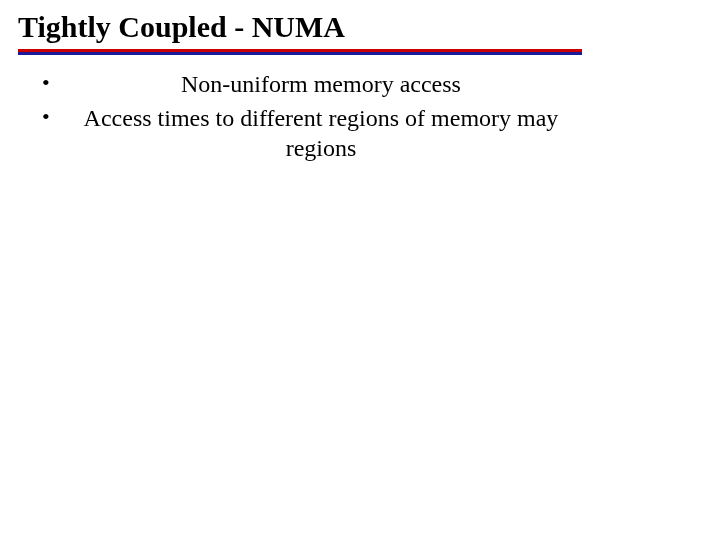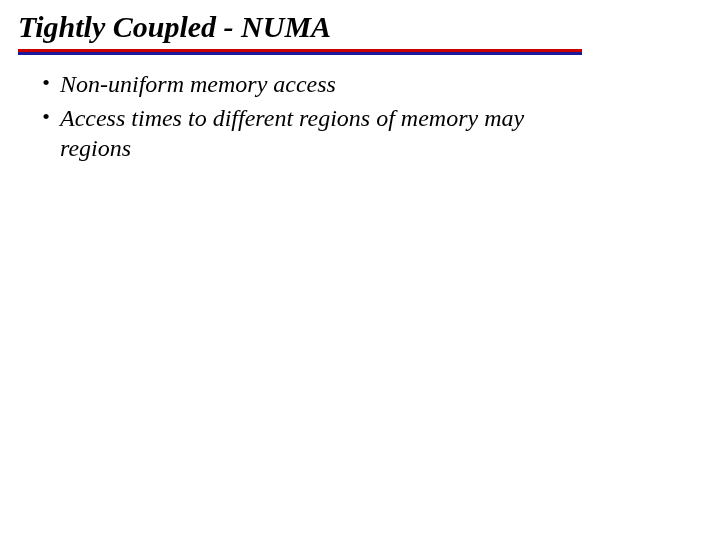--- a/index.html
+++ b/index.html
@@ -9,21 +9,20 @@
     height: 540px;
     background: #ffffff;
     font-family: "Times New Roman", Times, serif;
     color: #000;
   }
   .slide {
     box-sizing: border-box;
     width: 600px;
     height: 540px;
     padding: 10px 18px 0 18px;
-    font-style: italic;
   }
   .title {
     font-size: 30px;
     font-weight: bold;
     margin: 0 0 6px 0;
     line-height: 1.1;
   }
   .title-rule {
     height: 6px;
     width: 100%;
@@ -40,20 +39,21 @@
     margin: 14px 0 0 0;
     padding: 0 0 0 24px;
     list-style: none;
     font-size: 24px;
     line-height: 1.25;
   }
   .bullets li {
     position: relative;
     padding-left: 18px;
     margin-bottom: 4px;
+    text-align: center;
   }
   .bullets li::before {
     content: "•";
     position: absolute;
     left: 0;
     top: 0;
     font-size: 22px;
     line-height: 1.25;
   }
 </style>

